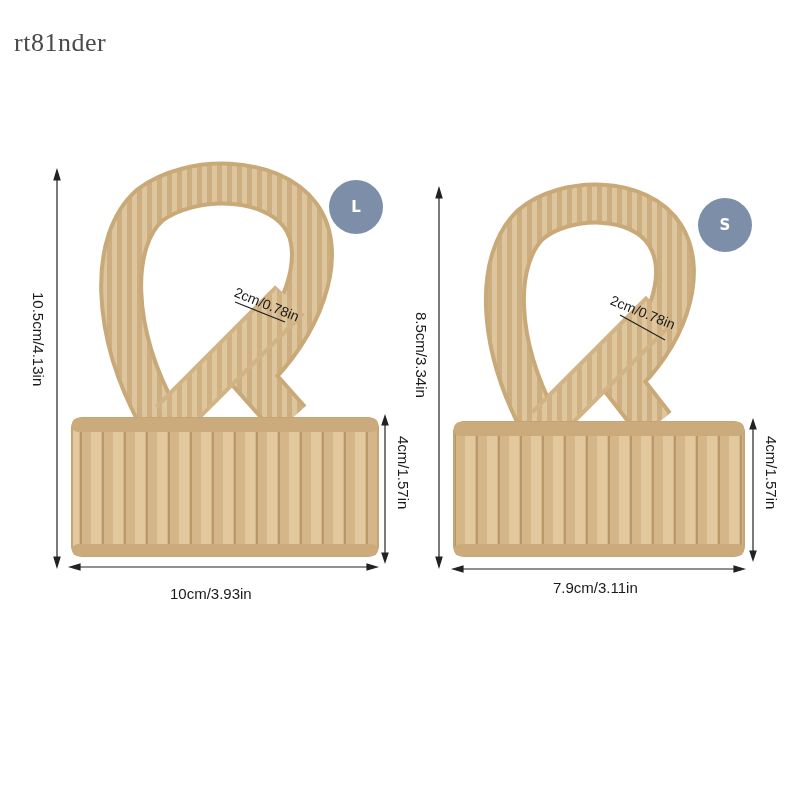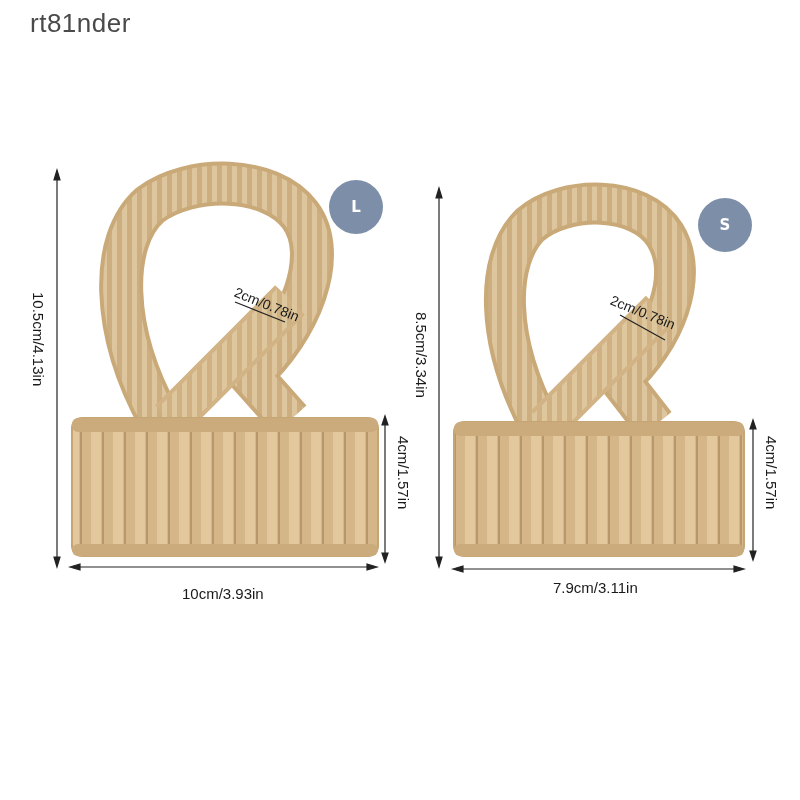--- a/index.html
+++ b/index.html
@@ -1,17 +1,17 @@
 <!DOCTYPE html>
 <html><head>
 <meta charset="utf-8">
 <style>
   html, body { margin:0; padding:0; background:#ffffff; }
   body { width:800px; height:800px; position:relative; overflow:hidden; font-family:"Liberation Sans", sans-serif; color:#222; }
-  .watermark { position:absolute; left:14px; top:8px; font-family:Liberation Sans, sans-serif; font-size:26px; color:#4a4a4a; letter-spacing:0.5px;margin-left:16px; }
+  .watermark { position:absolute; left:14px; top:28px; font-family:Liberation Serif, serif; font-size:26px; color:#4a4a4a; letter-spacing:0.5px; }
   .badge { position:absolute; width:54px; height:54px; border-radius:50%; background:#7d8fa8; color:#fff; font-family:"DejaVu Sans", sans-serif; font-weight:bold; font-size:15px; display:flex; align-items:center; justify-content:center; }
   .dim-text { position:absolute; font-size:15px; color:#1a1a1a; white-space:nowrap; }
   .vtext { transform-origin:left top; transform:rotate(90deg); }
   svg { position:absolute; left:0; top:0; overflow:visible; }
 </style>
 </head>
 <body>
 
 <div class="watermark">rt81nder</div>
 
@@ -80,19 +80,19 @@
       <polygon points="744,569 734,566 734,572"></polygon>
 
     <line x1="620" y1="315" x2="665" y2="340"></line>
   </g>
 </svg>
 
 <div class="badge" style="left:329px; top:180px;">L</div>
 <div class="dim-text vtext" style="left:47px; top:292px;">10.5cm/4.13in</div>
 <div class="dim-text" style="left:238px; top:284px; transform:rotate(22deg); transform-origin:left top; font-size:14px;">2cm/0.78in</div>
 <div class="dim-text vtext" style="left:412px; top:436px;">4cm/1.57in</div>
-<div class="dim-text" style="left:182px; top:585px;">10cm/3.93in</div>
+<div class="dim-text" style="left:170px; top:585px;">10cm/3.93in</div>
 
 <div class="badge" style="left:698px; top:198px;">S</div>
 <div class="dim-text vtext" style="left:430px; top:312px;">8.5cm/3.34in</div>
 <div class="dim-text" style="left:614px; top:292px; transform:rotate(22deg); transform-origin:left top; font-size:14px;">2cm/0.78in</div>
 <div class="dim-text vtext" style="left:780px; top:436px;">4cm/1.57in</div>
 <div class="dim-text" style="left:553px; top:579px;">7.9cm/3.11in</div>
 
 </body></html>

